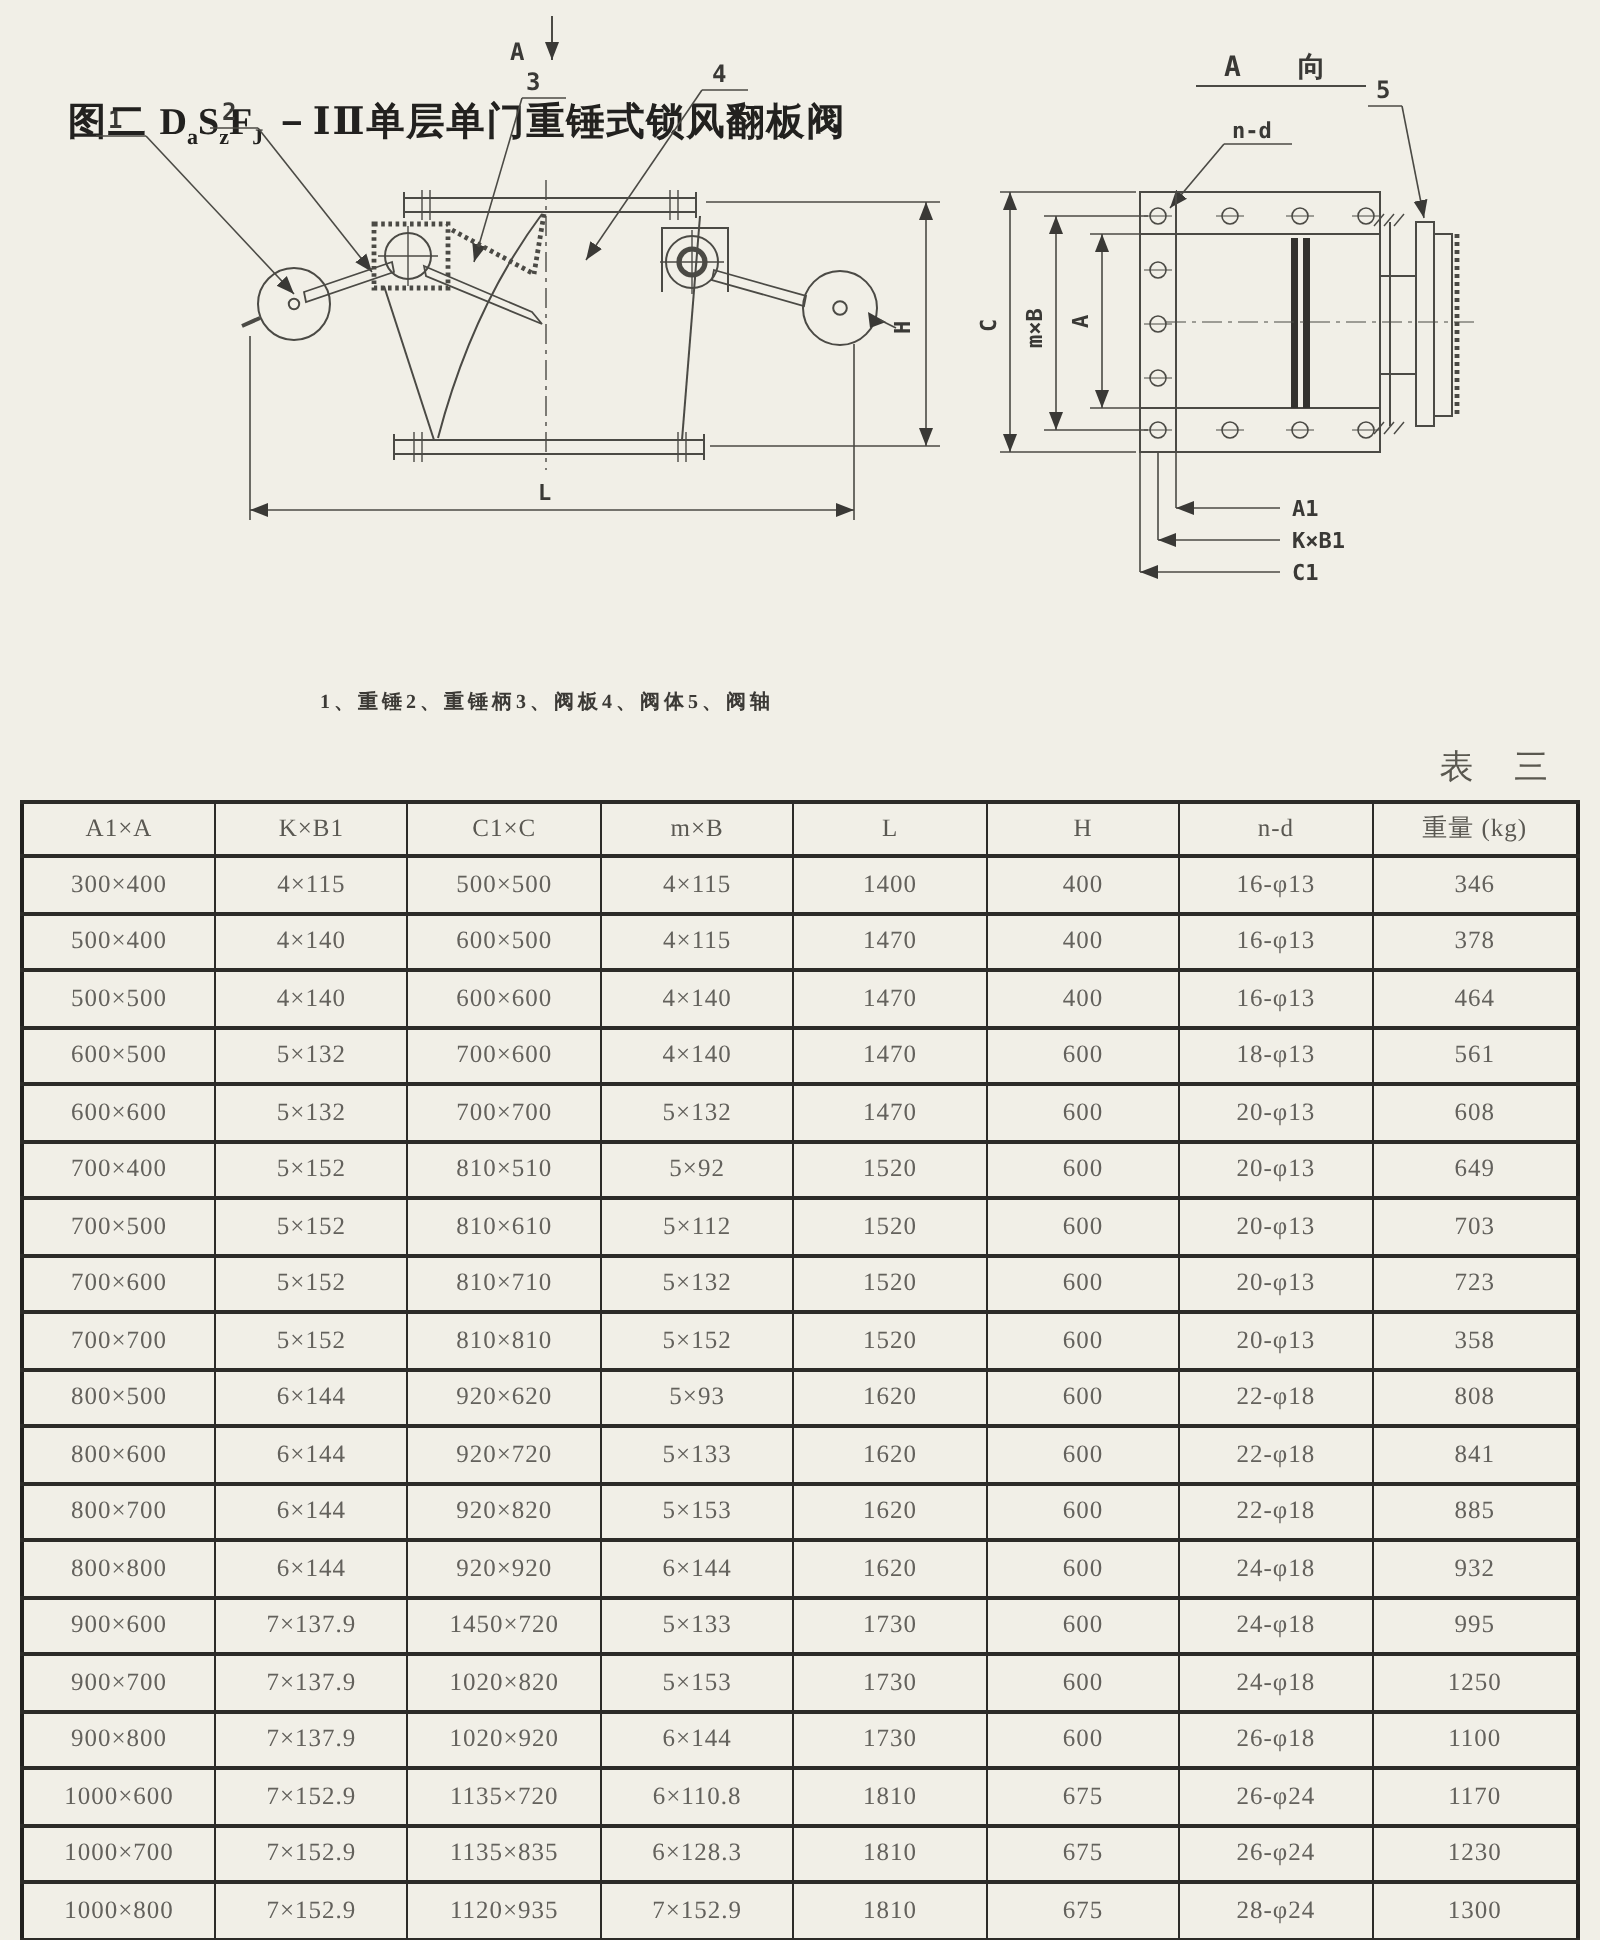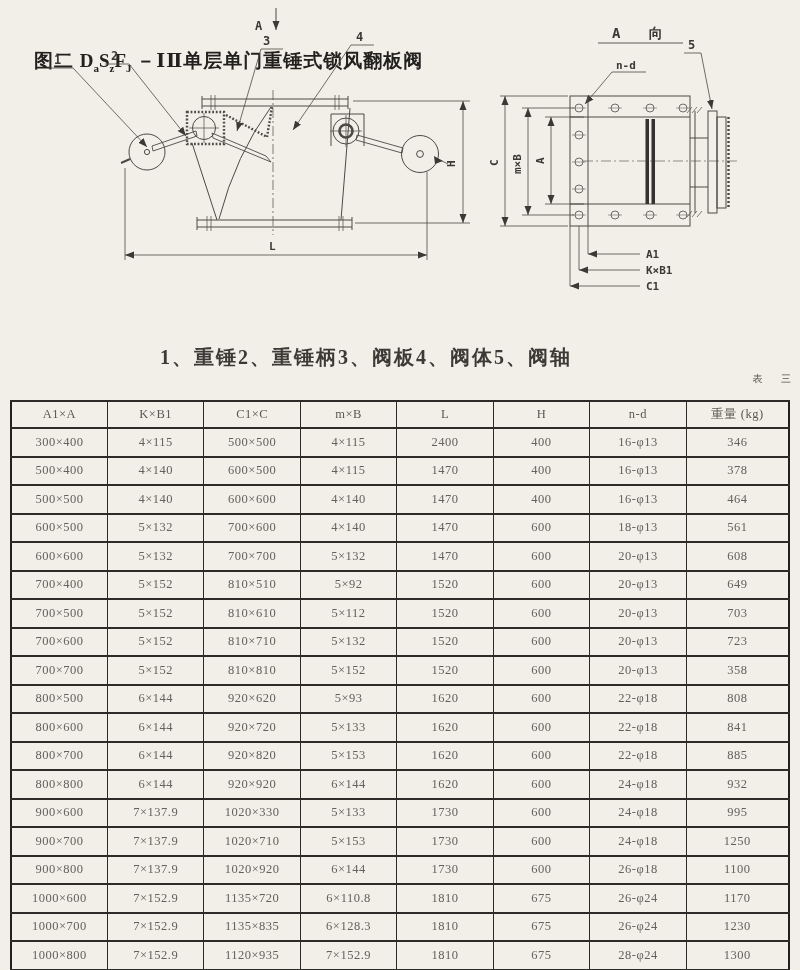--- a/index.html
+++ b/index.html
@@ -2,23 +2,23 @@
 <html><head>
 <meta charset="utf-8">
 <style>
   html,body{margin:0;padding:0;}
   body{width:800px;height:970px;position:relative;background:#f1efe7;overflow:hidden;
        font-family:"Liberation Serif","DejaVu Serif",serif;}
   .title{position:absolute;left:34px;top:48px;font-size:19px;font-weight:bold;color:#22211f;
          letter-spacing:1px;white-space:nowrap;}
   .title .model{font-family:"Liberation Serif",serif;letter-spacing:0;}
   .title sub{font-size:11px;}
-  .caption{position:absolute;left:160px;top:344px;font-size:20px;font-weight:bold;color:#3c3a36;
+  .caption{position:absolute;left:160px;top:344px;font-size:10px;font-weight:bold;color:#3c3a36;
            letter-spacing:2px;white-space:nowrap;}
-  .table-tag{position:absolute;right:1px;top:372px;font-size:10px;color:#5a5850;letter-spacing:8px;}
+  .table-tag{position:absolute;right:18px;top:372px;font-size:17px;color:#5a5850;letter-spacing:8px;}
   svg{position:absolute;left:0;top:0;}
   svg text{font-family:"DejaVu Sans Mono","Liberation Mono",monospace;fill:#3a3936;}
   .callout-num{font-size:12px;font-weight:bold;}
   .dim-label{font-size:11px;font-weight:bold;}
   .view-title{font-size:14px;font-weight:bold;letter-spacing:10px;}
   table.spec{position:absolute;left:10px;top:400px;width:780px;border-collapse:collapse;
              table-layout:fixed;border:2.5px solid #22211f;}
   table.spec th,table.spec td{border:1.4px solid #2c2b28;border-top-width:2px;border-bottom-width:2px;
              text-align:center;vertical-align:middle;padding:0;font-weight:normal;
              font-size:12.5px;color:#63615c;height:26.5px;letter-spacing:0.5px;}
@@ -290,21 +290,21 @@
       <th>n-d</th>
       <th>重量 (kg)</th>
     </tr>
   </thead>
   <tbody>
       <tr>
     <td>300×400</td>
     <td>4×115</td>
     <td>500×500</td>
     <td>4×115</td>
-    <td>2400</td>
+    <td>1400</td>
     <td>400</td>
     <td>16-φ13</td>
     <td>346</td>
   </tr>
       <tr>
     <td>500×400</td>
     <td>4×140</td>
     <td>600×500</td>
     <td>4×115</td>
     <td>1470</td>
@@ -418,31 +418,31 @@
     <td>920×920</td>
     <td>6×144</td>
     <td>1620</td>
     <td>600</td>
     <td>24-φ18</td>
     <td>932</td>
   </tr>
       <tr>
     <td>900×600</td>
     <td>7×137.9</td>
-    <td>1020×330</td>
+    <td>1450×720</td>
     <td>5×133</td>
     <td>1730</td>
     <td>600</td>
     <td>24-φ18</td>
     <td>995</td>
   </tr>
       <tr>
     <td>900×700</td>
     <td>7×137.9</td>
-    <td>1020×710</td>
+    <td>1020×820</td>
     <td>5×153</td>
     <td>1730</td>
     <td>600</td>
     <td>24-φ18</td>
     <td>1250</td>
   </tr>
       <tr>
     <td>900×800</td>
     <td>7×137.9</td>
     <td>1020×920</td>

